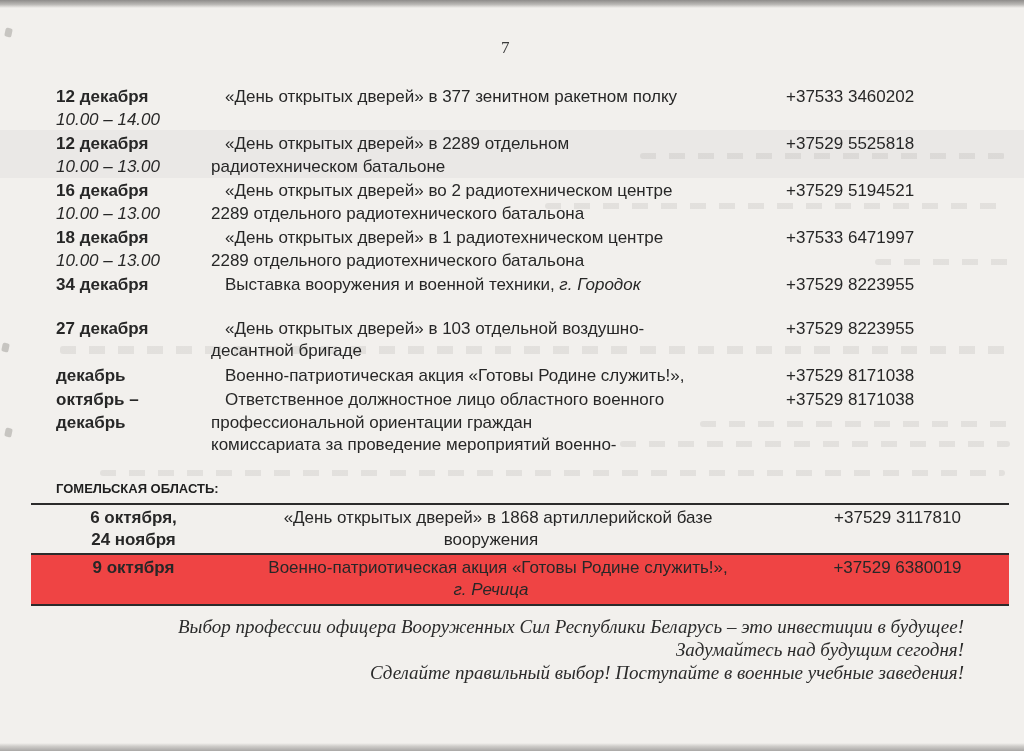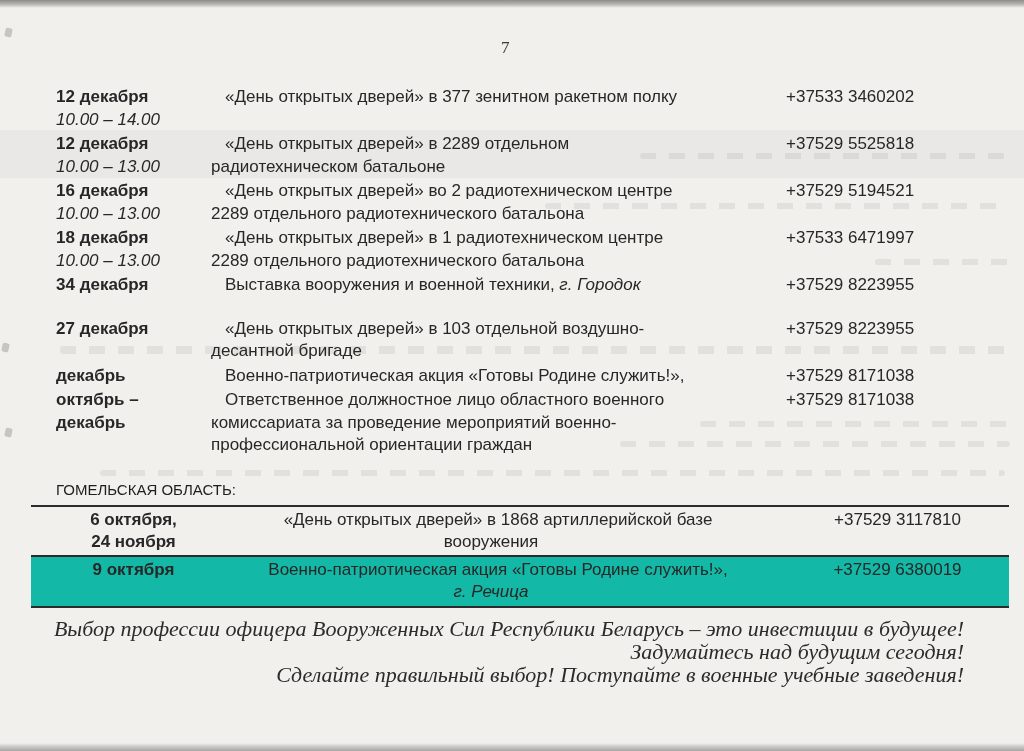--- a/index.html
+++ b/index.html
@@ -29,28 +29,28 @@
   .content{position:absolute;top:86px;left:1px;width:1024px;padding:0 16px 0 0;box-sizing:border-box;}
   .row{display:flex;line-height:22.5px;margin-bottom:2px;padding-left:55px;}
   .row.gap-after{margin-bottom:21px;}
   .c-date{width:155px;flex:0 0 155px;}
   .c-date .date,.c-date .date2{display:block;font-weight:bold;}
   .c-date .time{display:block;font-style:italic;}
   .c-desc{width:560px;flex:0 0 560px;text-indent:14px;}
   .c-desc .blk{display:block;text-indent:0;}
   .c-desc .it{font-style:italic;}
   .c-phone{flex:1;padding-left:15px;white-space:nowrap;}
-  .section-header{margin:24px 0 7px 55px;font-weight:normal;font-size:15px;color:#1e1e1e;}
+  .section-header{margin:24px 0 7px 55px;font-weight:bold;font-size:13px;color:#1e1e1e;}
   .gomel-table{margin:0 0 0 30px;width:978px;}
   .gomel-table .row{padding-left:25px;margin-bottom:0;text-align:center;}
   .gomel-table .g-row1{border-top:2px solid #2b2b2b;border-bottom:2px solid #2b2b2b;padding-top:2px;padding-bottom:1px;}
-  .gomel-table .g-row2{border-bottom:2px solid #2b2b2b;background:#14b8a6;padding-top:2px;padding-bottom:2px;}
+  .gomel-table .g-row2{border-bottom:2px solid #2b2b2b;background:#ef4444;padding-top:2px;padding-bottom:2px;}
   .footer{margin-top:9px;padding-right:45px;text-align:right;
     font-family:"Liberation Serif", serif;font-style:italic;
-    font-size:22px;line-height:23px;color:#2b2b2b;}
+    font-size:19px;line-height:23px;color:#2b2b2b;}
   .footer .line{display:block;}
 </style>
 </head>
 <body>
 
 <div class="page">
 
   <div class="edge-top"></div>
   <div class="edge-bottom"></div>
   <div class="wash" style="top:130px;height:48px;"></div>
@@ -149,22 +149,22 @@
         <div class="c-phone">+37529 8171038</div>
       </div>
 
       <div class="row">
         <div class="c-date">
           <span class="date">октябрь –</span>
           <span class="date2">декабрь</span>
         </div>
         <div class="c-desc">
           <span>Ответственное должностное лицо областного военного</span>
+          <span class="blk">профессиональной ориентации граждан</span>
           <span class="blk">комиссариата за проведение мероприятий военно-</span>
-          <span class="blk">профессиональной ориентации граждан</span>
         </div>
         <div class="c-phone">+37529 8171038</div>
       </div>
 
     </div>
 
     <div class="section-header">ГОМЕЛЬСКАЯ ОБЛАСТЬ:</div>
 
     <div class="gomel-table">
 

